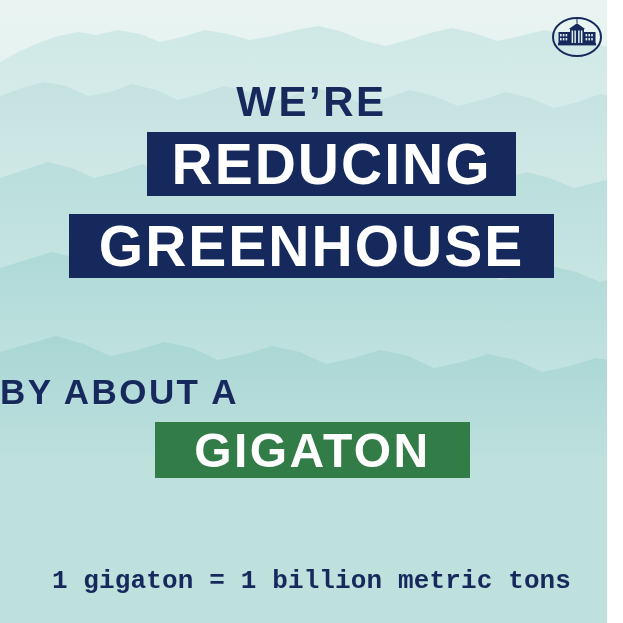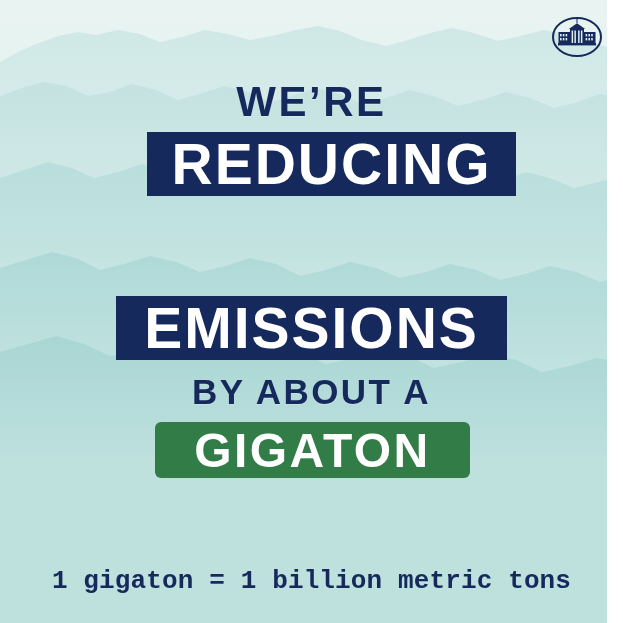--- a/index.html
+++ b/index.html
@@ -77,29 +77,28 @@
     font-size: 57px;
     letter-spacing: 0.035em;
   }
   #line-emissions {
     left: 116px; top: 296px; width: 391px; height: 64px;
     font-size: 57px;
     letter-spacing: 0.035em;
   }
   #line-byabout {
     left: 0; top: 372px; width: 623px;
-    text-align: center;
+    text-align: left;
     font-size: 35px;
     letter-spacing: 0.07em;
   }
   #line-gigaton {
     left: 155px; top: 422px; width: 315px; height: 56px;
     font-size: 48px;
     letter-spacing: 0.05em;
-    border-radius: 6px;
   }
   #line-by2030 {
     left: 0; top: 492px; width: 623px;
     text-align: center;
     font-size: 35px;
     letter-spacing: 0.07em;
   }
   #line-footnote {
     left: 0; top: 566px; width: 623px;
     text-align: center;
@@ -197,22 +196,22 @@
       <rect x="40.2" y="27" width="1.6" height="2.4" fill="#dfeeee"></rect>
     </g>
   </svg>
 
   <div class="stack">
 
     <div class="line plain" id="line-were">WE’RE</div>
 
     <div class="line boxed navybox" id="line-reducing">REDUCING</div>
 
-
-    <div class="line boxed navybox" id="line-emissions">EMISSIONS</div>
+    <div class="line boxed navybox" id="line-greenhouse">GREENHOUSE</div>
+
 
     <div class="line plain" id="line-byabout">BY ABOUT A</div>
 
     <div class="line boxed greenbox" id="line-gigaton">GIGATON</div>
 
 
     <div class="line" id="line-footnote">1 gigaton = 1 billion metric tons</div>
 
   </div>
 </div>

